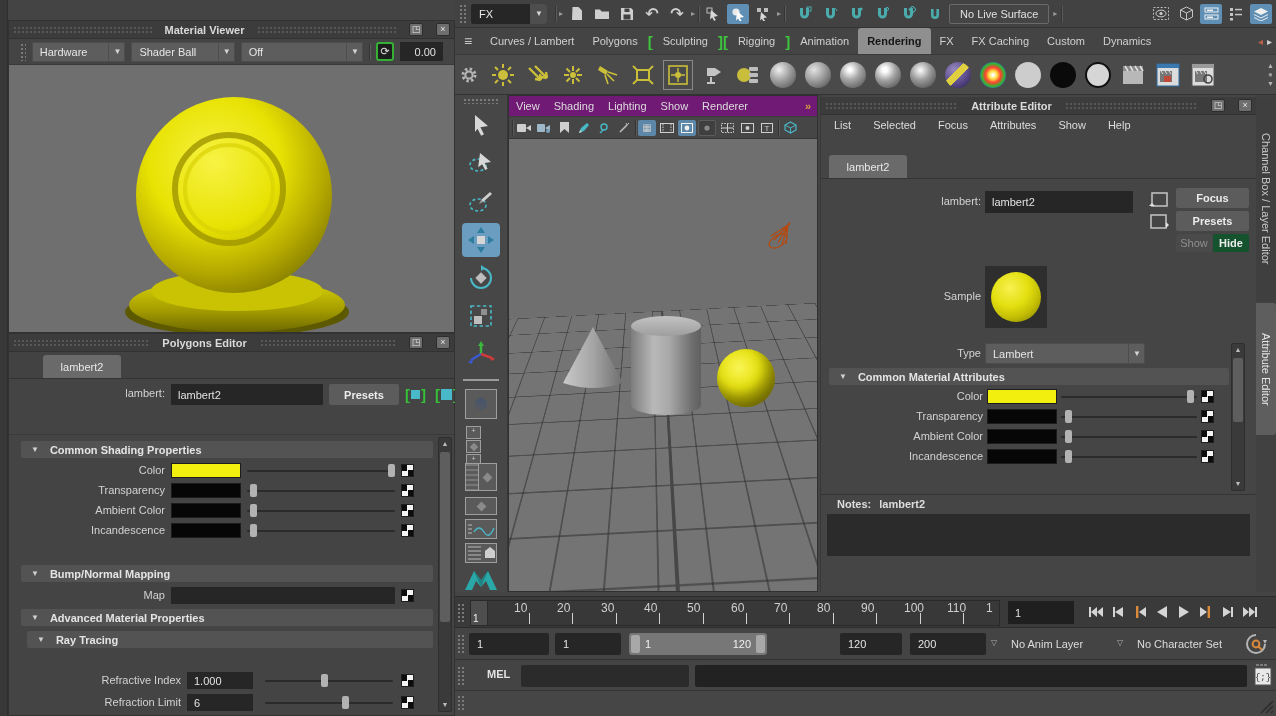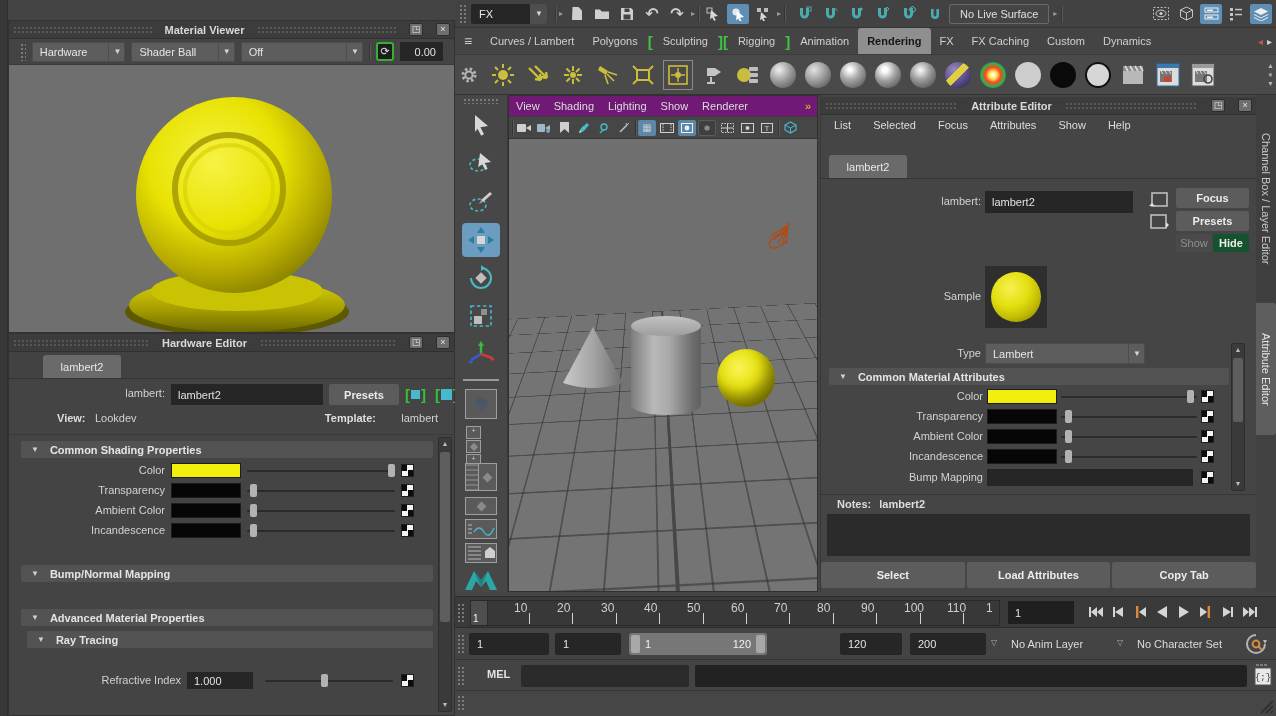--- a/index.html
+++ b/index.html
@@ -151,21 +151,21 @@
         <circle cx="225" cy="130" r="98" fill="url(#ballg)"></circle>
         <circle cx="220" cy="124" r="54" fill="none" stroke="#9d9500" stroke-width="6" opacity="0.8"></circle>
         <circle cx="220" cy="124" r="44" fill="none" stroke="#d8d205" stroke-width="4" opacity="0.7"></circle>
       </svg>
     </div>
   </div>
 
   <div id="propeditor">
     <div class="titlebar">
       <div class="dots"></div>
-      <span class="t">Hardware Editor</span>
+      <span class="t">Polygons Editor</span>
       <div class="dots"></div>
       <div class="winbtn">◳</div>
       <div class="winbtn">×</div>
     </div>
     <div class="abs" style="left:0;right:0;top:18px;height:27px;background:#424242;border-bottom:1px solid #333">
       <div class="tab" style="position:absolute;left:34px;bottom:0;width:78px;height:23px">
         <span>lambert2</span>
       </div>
     </div>
 
@@ -182,26 +182,20 @@
           <div class="tealsq"></div>
           <span>]</span>
       </div>
       <div class="greenbr" style="position:absolute;left:426px;top:5px">
         <span>[</span>
           <div class="tealsq" style="width:11px;height:11px"></div>
           <span>]</span>
       </div>
     </div>
 
-    <div class="abs" style="left:0;right:0;top:78px;height:18px">
-      <span style="position:absolute;left:48px;font-weight:bold;color:#dedede">View:</span>
-      <span style="position:absolute;left:86px;color:#d2d2d2">Lookdev</span>
-      <span style="position:absolute;right:78px;font-weight:bold;color:#dedede">Template:</span>
-      <span style="position:absolute;right:16px;color:#d2d2d2">lambert</span>
-    </div>
 
     <div class="abs" style="left:0;top:100px;right:0;bottom:0;border-top:1px solid #3a3a3a">
       <div class="sechd" style="left:12px;top:6px;width:412px">
         <span class="tri">▼</span>
         <span>Common Shading Properties</span>
       </div>
       <div class="arow" style="top:27px">
         <span class="plabel" style="left:0;width:156px">Color</span>
         <div class="swatch sw-y" style="left:162px;width:70px"></div>
         <div class="slider" style="left:238px;width:148px">
@@ -230,35 +224,50 @@
         <div class="swatch sw-k" style="left:162px;width:70px"></div>
         <div class="slider" style="left:238px;width:148px">
             <div class="knob" style="left:2%"></div>
           </div>
         <div class="checker" style="left:392px"></div>
       </div>
       <div class="sechd" style="left:12px;top:130px;width:412px">
         <span class="tri">▼</span>
         <span>Bump/Normal Mapping</span>
       </div>
+      <div class="arow" style="top:152px">
+        <span class="plabel" style="left:0;width:156px">Map</span>
+        <div class="tfield" style="position:absolute;left:162px;top:0;width:224px;height:17px"></div>
+        <div class="checker" style="left:392px"></div>
+      </div>
       <div class="sechd" style="left:12px;top:174px;width:412px">
         <span class="tri">▼</span>
         <span>Advanced Material Properties</span>
       </div>
       <div class="sechd" style="left:18px;top:196px;width:406px">
         <span class="tri">▼</span>
         <span>Ray Tracing</span>
       </div>
       <div class="arow" style="top:237px">
         <span class="plabel" style="left:0;width:172px">Refractive Index</span>
         <div class="tfield" style="position:absolute;left:178px;top:0;width:66px;height:17px">
             <span>1.000</span>
           </div>
         <div class="slider" style="left:256px;width:128px">
             <div class="knob" style="left:44%"></div>
+          </div>
+        <div class="checker" style="left:392px"></div>
+      </div>
+      <div class="arow" style="top:259px">
+        <span class="plabel" style="left:0;width:172px">Refraction Limit</span>
+        <div class="tfield" style="position:absolute;left:178px;top:0;width:66px;height:17px">
+            <span>6</span>
+          </div>
+        <div class="slider" style="left:256px;width:128px">
+            <div class="knob" style="left:60%"></div>
           </div>
         <div class="checker" style="left:392px"></div>
       </div>
       <div class="sbar" style="left:429px;top:2px;bottom:3px">
         <div class="up">▲</div>
         <div class="thumb" style="top:14px;height:170px"></div>
         <div class="dn">▼</div>
       </div>
     </div>
   </div>
@@ -907,49 +916,33 @@
       <div class="checker" style="left:380px"></div>
     </div>
     <div class="arow" style="top:353px">
       <span class="plabel" style="left:0;width:162px">Incandescence</span>
       <div class="swatch sw-k" style="left:166px;width:70px"></div>
       <div class="slider" style="left:240px;width:136px">
           <div class="knob" style="left:3%"></div>
         </div>
       <div class="checker" style="left:380px"></div>
     </div>
-    <div class="arow" style="top:374px">
-      <span class="plabel" style="left:0;width:162px">Bump Mapping</span>
-      <div class="tfield" style="position:absolute;left:166px;top:0;width:206px;height:17px"></div>
-      <div class="checker" style="left:380px"></div>
-    </div>
     <div class="sbar" style="left:410px;top:248px;height:148px">
       <div class="up">▲</div>
       <div class="thumb" style="top:14px;height:64px"></div>
       <div class="dn">▼</div>
     </div>
 
     <div class="abs" style="left:0;right:0;top:399px;height:1px;background:#353535"></div>
     <div style="position:absolute;left:16px;top:403px;font-weight:bold;color:#dedede">
       <span>Notes:</span>
       <span style="font-weight:bold;margin-left:5px">lambert2</span>
     </div>
     <div style="position:absolute;left:6px;right:6px;top:419px;height:42px;background:#2b2b2b"></div>
 
-    <div style="position:absolute;left:0;right:0;top:467px;height:26px;display:flex;gap:2px">
-      <div class="btn" style="flex:1">
-          <span>Select</span>
-        </div>
-      <div class="btn" style="flex:1">
-          <span>Load Attributes</span>
-        </div>
-      <div class="btn" style="flex:1">
-          <span>Copy Tab</span>
-        </div>
-    </div>
   </div>
 
   <div id="righttabs">
     <div class="vtab" style="top:2px;height:204px;background:#3f3f3f">
       <span>Channel Box / Layer Editor</span>
     </div>
     <div class="vtab" style="top:208px;height:132px;background:#5e5e5e;color:#e5e5e5">
       <span>Attribute Editor</span>
     </div>
   </div>

